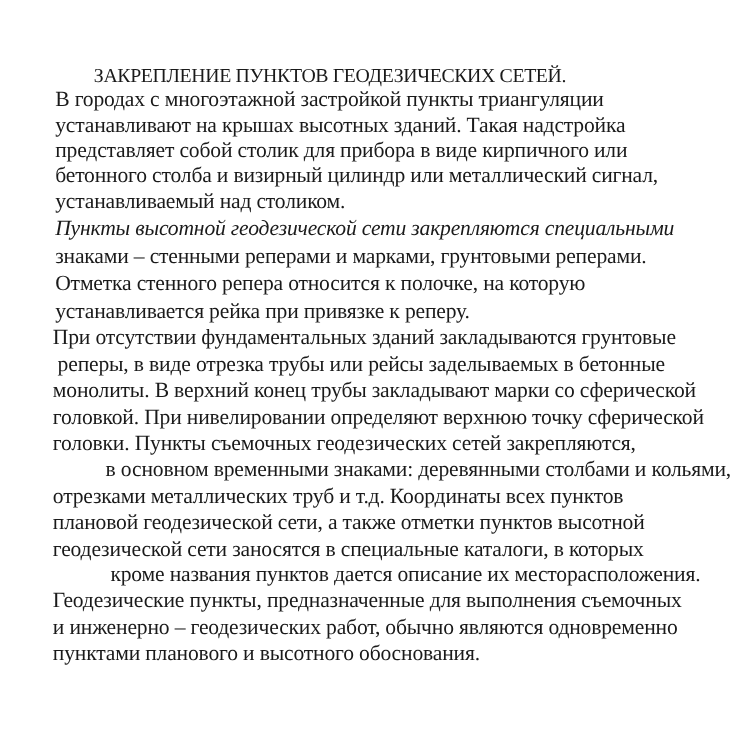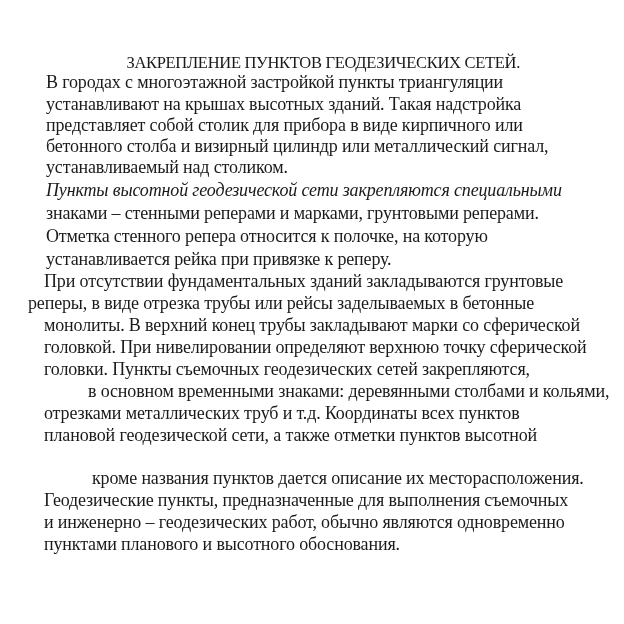--- a/index.html
+++ b/index.html
@@ -20,21 +20,21 @@
       left: 0;
       top: 0;
       width: 624px;
       height: 624px;
     }
     .title {
       position: absolute;
       top: 53px;
       left: 0;
       width: 520px;
-      text-align: right;
+      text-align: center;
       font-size: 16.5px;
       letter-spacing: -0.3px;
       white-space: nowrap;
       padding-left: 30px;
       box-sizing: border-box;
     }
     .line {
       position: absolute;
       font-size: 18px;
       white-space: nowrap;
@@ -51,24 +51,25 @@
   <div class="line" style="top:72px;left:46px;">В городах с многоэтажной застройкой пункты триангуляции</div>
   <div class="line" style="top:94px;left:46px;">устанавливают на крышах высотных зданий. Такая надстройка</div>
   <div class="line" style="top:115px;left:46px;"> представляет собой столик для прибора в виде кирпичного или</div>
   <div class="line" style="top:136px;left:46px;">бетонного столба и визирный цилиндр или металлический сигнал,</div>
   <div class="line" style="top:157px;left:46px;"> устанавливаемый над столиком.</div>
   <div class="line" style="top:180px;left:46px;font-style:italic;"> Пункты высотной геодезической сети закрепляются специальными</div>
   <div class="line" style="top:203px;left:46px;"> знаками – стенными реперами и марками, грунтовыми реперами.</div>
   <div class="line" style="top:226px;left:46px;"> Отметка стенного репера относится к полочке, на которую</div>
   <div class="line" style="top:249px;left:46px;"> устанавливается рейка при привязке к реперу.</div>
   <div class="line" style="top:271px;left:44px;">При отсутствии фундаментальных зданий закладываются грунтовые</div>
-  <div class="line" style="top:293px;left:28px;">реперы, в виде отрезка трубы или рейсы  заделываемых в бетонные</div>
+  <div class="line" style="top:293px;left:48px;">реперы, в виде отрезка трубы или рейсы  заделываемых в бетонные</div>
   <div class="line" style="top:315px;left:44px;"> монолиты. В верхний конец трубы закладывают марки со сферической</div>
   <div class="line" style="top:337px;left:44px;">головкой. При нивелировании определяют верхнюю точку сферической</div>
   <div class="line" style="top:359px;left:44px;"> головки. Пункты съемочных геодезических сетей закрепляются,</div>
   <div class="line" style="top:381px;left:44px;margin-left:44px;"> в основном временными знаками: деревянными столбами и кольями,</div>
   <div class="line" style="top:403px;left:44px;"> отрезками металлических труб  и т.д. Координаты всех пунктов</div>
   <div class="line" style="top:425px;left:44px;"> плановой геодезической сети, а также отметки пунктов высотной</div>
+  <div class="line" style="top:447px;left:44px;"> геодезической сети  заносятся в специальные каталоги, в которых</div>
   <div class="line" style="top:468px;left:44px;margin-left:48px;">кроме названия пунктов дается  описание их месторасположения.</div>
   <div class="line" style="top:490px;left:44px;">  Геодезические пункты, предназначенные для выполнения съемочных</div>
   <div class="line" style="top:512px;left:44px;">и инженерно – геодезических работ, обычно являются одновременно</div>
   <div class="line" style="top:534px;left:44px;">пунктами планового и высотного обоснования.</div>
 </div>
 
 </body></html>

